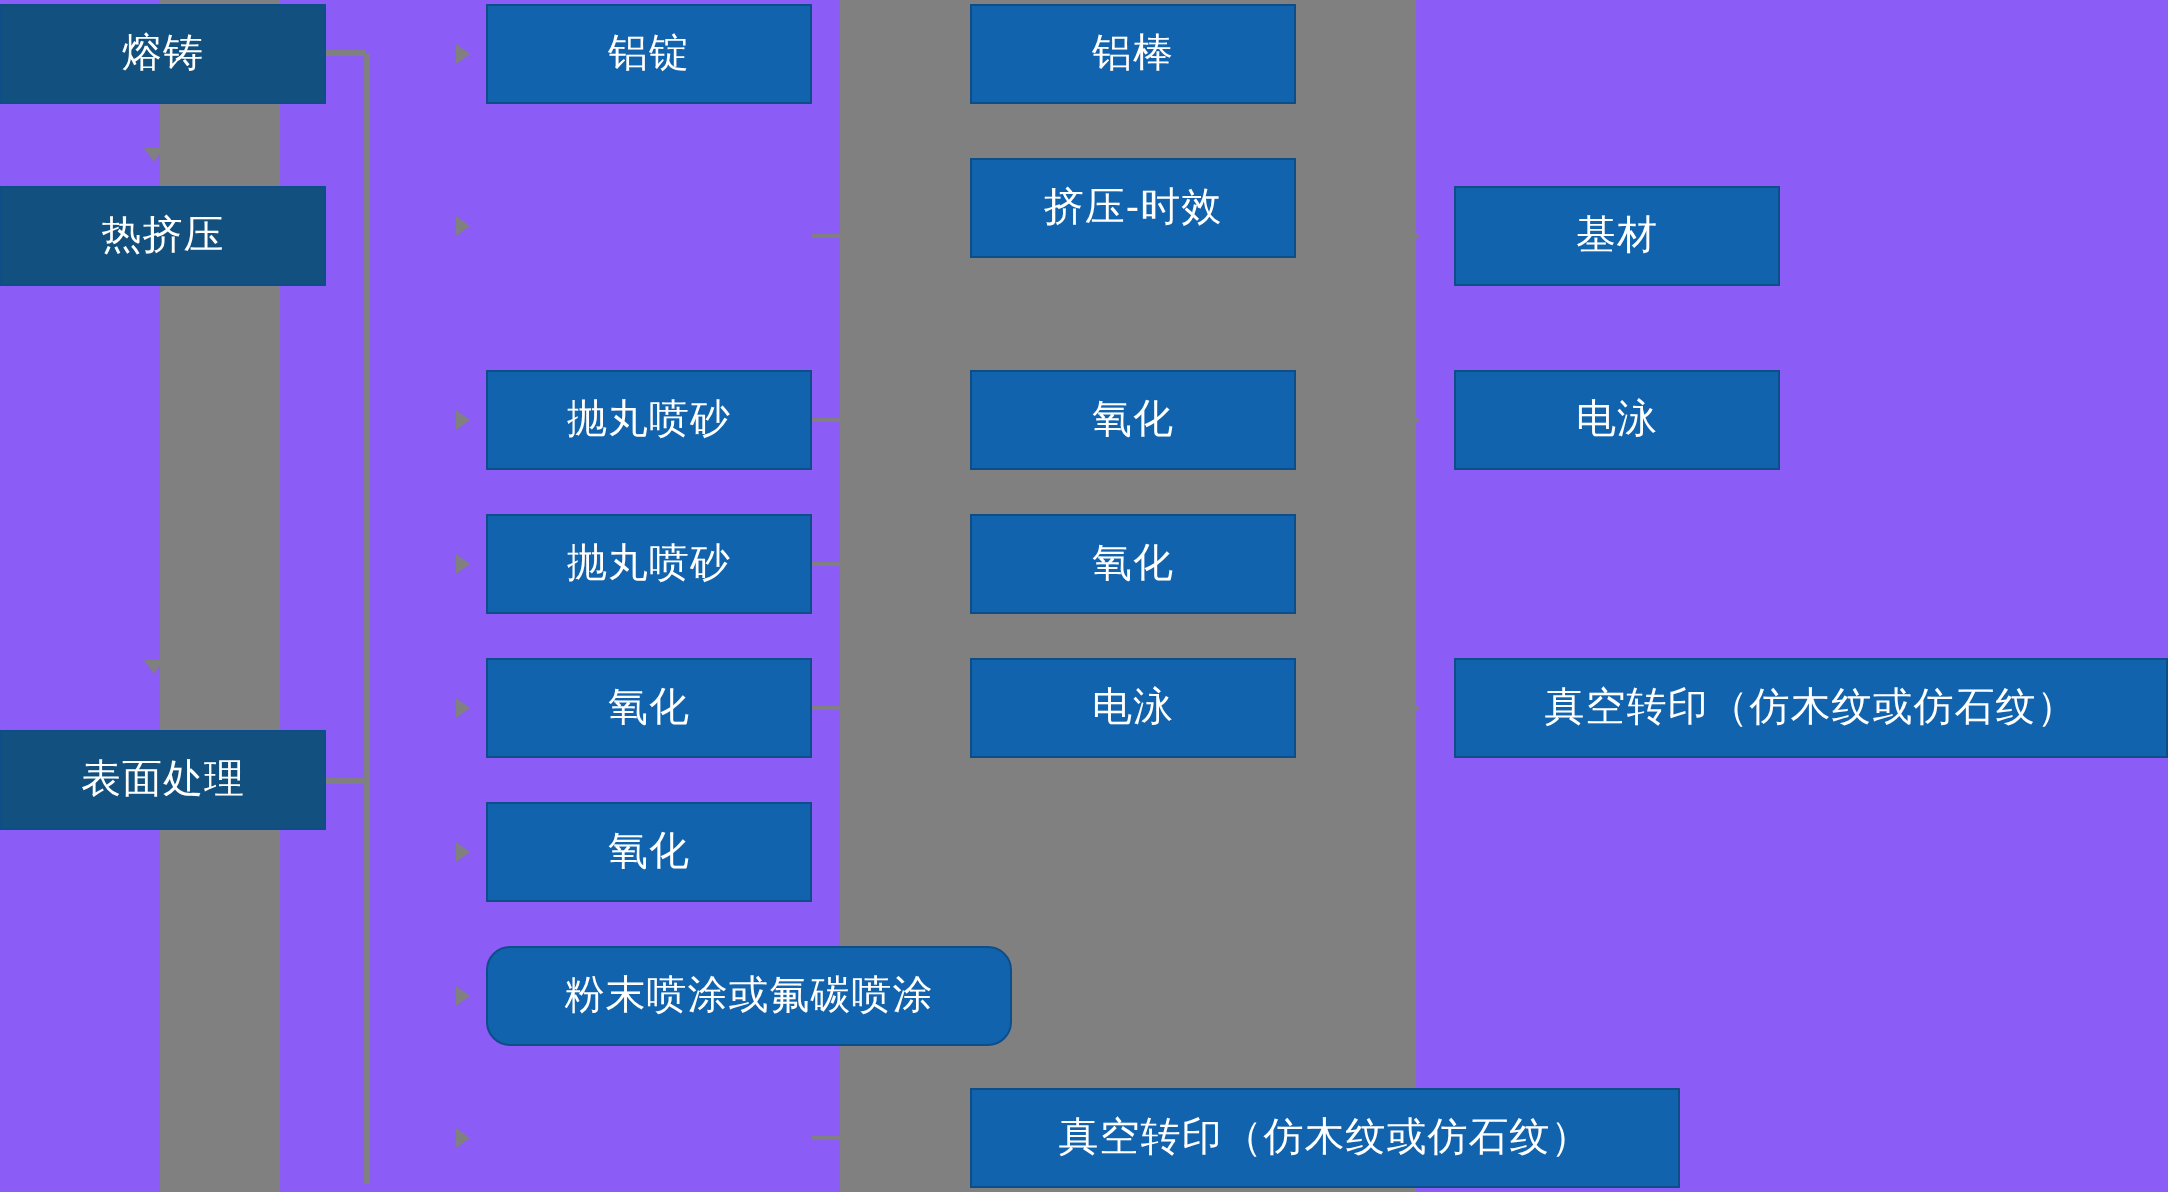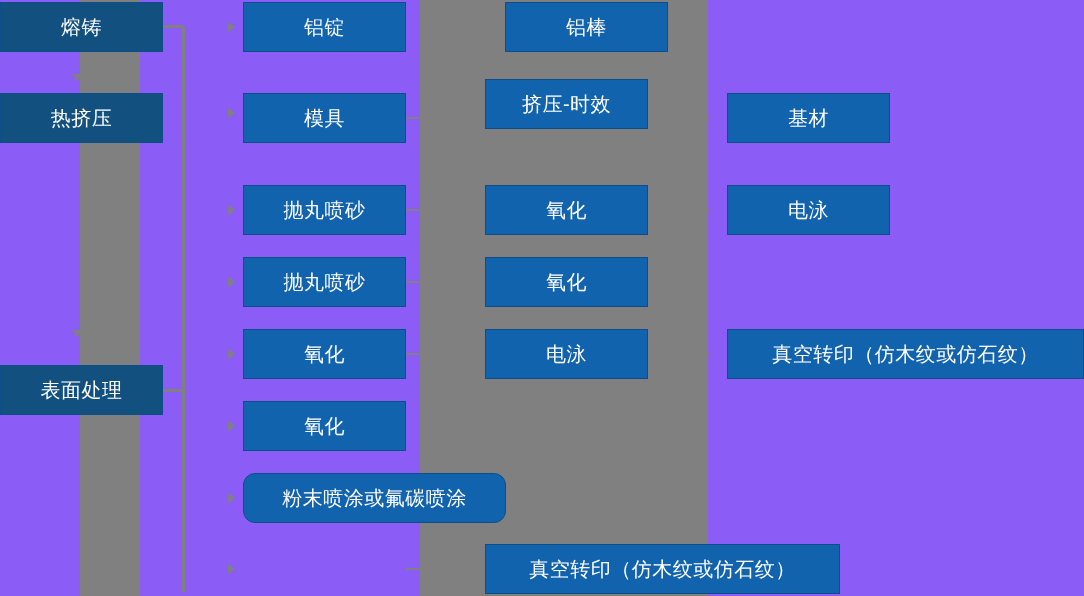--- a/index.html
+++ b/index.html
@@ -102,40 +102,37 @@
   <div class="node dark" style="left:0px; top:93px; width:163px; height:50px;">
     <span>热挤压</span>
   </div>
   <div class="node dark" style="left:0px; top:365px; width:163px; height:50px;">
     <span>表面处理</span>
   </div>
 
   <div class="node" style="left:243px; top:2px; width:163px; height:50px;">
     <span>铝锭</span>
   </div>
-  <div class="node" style="left:243px; top:93px; width:163px; height:50px;">
-    <span>模具</span>
-  </div>
   <div class="node" style="left:243px; top:185px; width:163px; height:50px;">
     <span>抛丸喷砂</span>
   </div>
   <div class="node" style="left:243px; top:257px; width:163px; height:50px;">
     <span>抛丸喷砂</span>
   </div>
   <div class="node" style="left:243px; top:329px; width:163px; height:50px;">
     <span>氧化</span>
   </div>
   <div class="node" style="left:243px; top:401px; width:163px; height:50px;">
     <span>氧化</span>
   </div>
   <div class="node" style="left:243px; top:473px; width:263px; height:50px;border-radius:12px;">
     <span>粉末喷涂或氟碳喷涂</span>
   </div>
 
-  <div class="node" style="left:505px; top:2px; width:163px; height:50px;">
+  <div class="node" style="left:485px; top:2px; width:163px; height:50px;">
     <span>铝棒</span>
   </div>
   <div class="node" style="left:485px; top:79px; width:163px; height:50px;">
     <span>挤压-时效</span>
   </div>
   <div class="node" style="left:485px; top:185px; width:163px; height:50px;">
     <span>氧化</span>
   </div>
   <div class="node" style="left:485px; top:257px; width:163px; height:50px;">
     <span>氧化</span>

